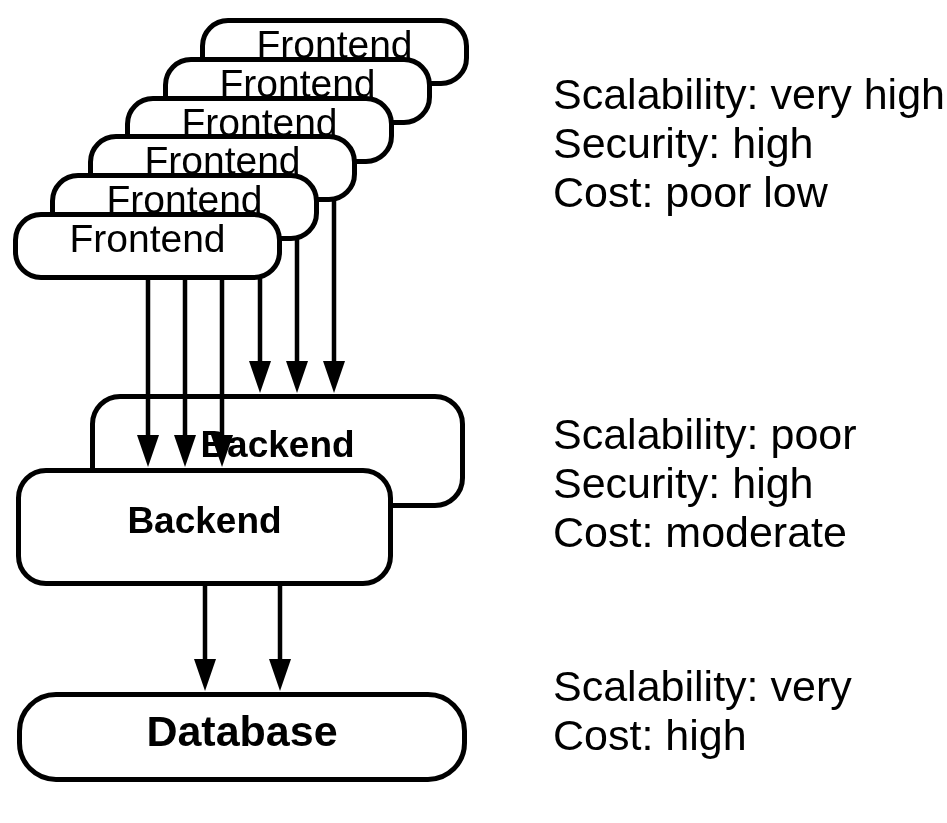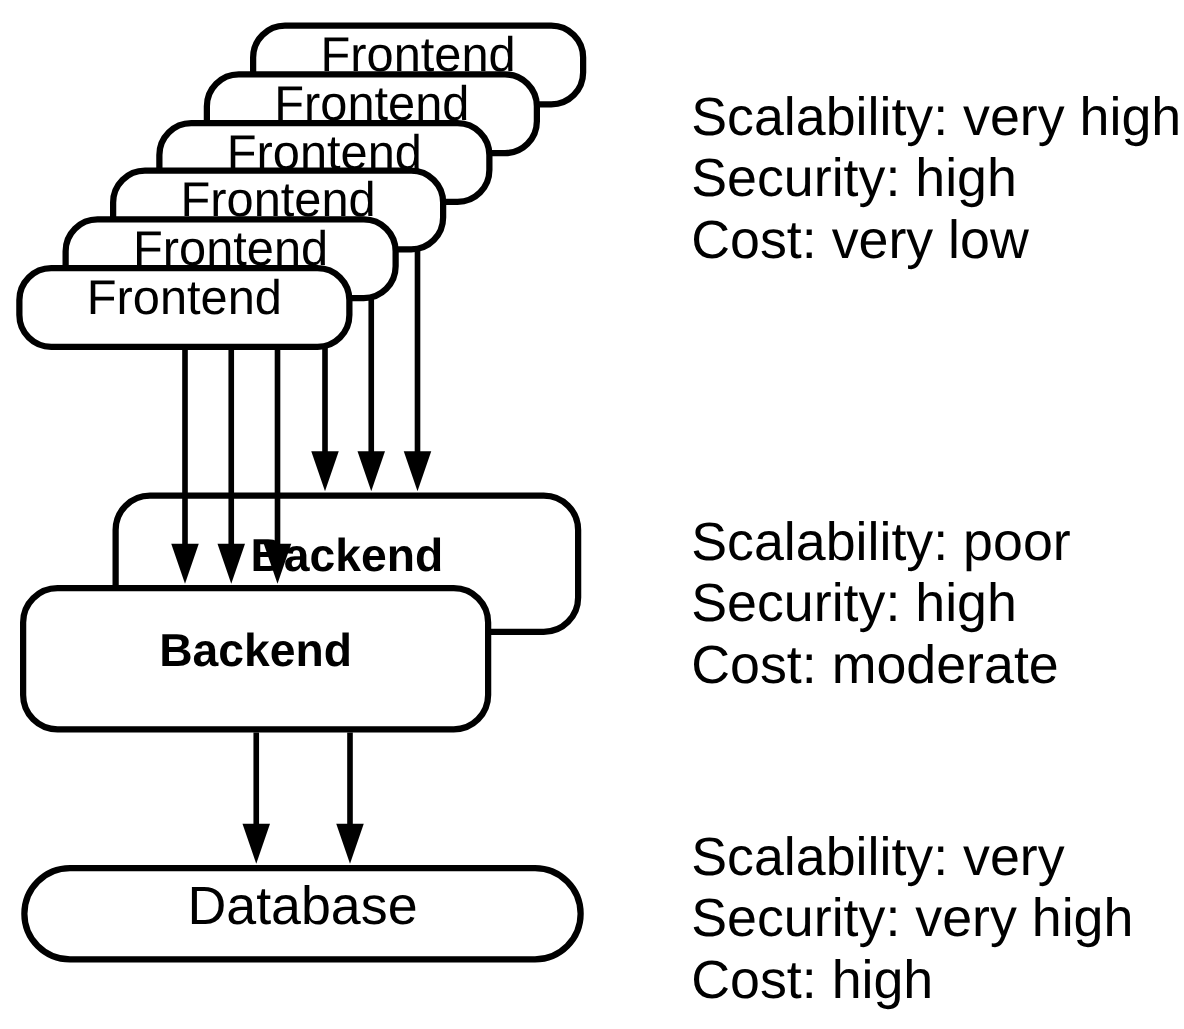--- a/index.html
+++ b/index.html
@@ -48,25 +48,26 @@
   .node-backend{
     border-radius:30px;
     font-size:37px;
     padding-bottom:12px;
     z-index:1;
     font-weight:bold;
   }
   .be-back{left:90px;top:394px;width:375px;height:114px;}
   .be-front{left:16px;top:468px;width:377px;height:118px;}
   .node-database{
-    left:17px;top:692px;width:450px;height:78px;
+    left:17px;top:692px;width:450px;height:90px;
     border-radius:39px;
     font-size:43px;
     padding-bottom:12px;
     z-index:1;
+    font-weight:bold;
   }
   
   .arrows{
     position:absolute;
     left:0;top:0;
     width:947px;height:823px;
     z-index:2;
     pointer-events:none;
   }
   .arrows line{stroke:var(--stroke);stroke-width:4.5;}
@@ -152,26 +153,25 @@
   <div class="node node-frontend fe-4">
     <span>Frontend</span>
   </div>
   <div class="node node-frontend fe-5">
     <span>Frontend</span>
   </div>
 
   <div class="annotation anno-0">
     <div>Scalability: very high</div>
     <div>Security: high</div>
-    <div>Cost: very low</div>
+    <div>Cost: poor low</div>
   </div>
   <div class="annotation anno-1">
     <div>Scalability: poor</div>
     <div>Security: high</div>
     <div>Cost: moderate</div>
   </div>
   <div class="annotation anno-2">
     <div>Scalability: very</div>
-    <div>Security: very high</div>
     <div>Cost: high</div>
   </div>
 
 </div>
 
 </body></html>

